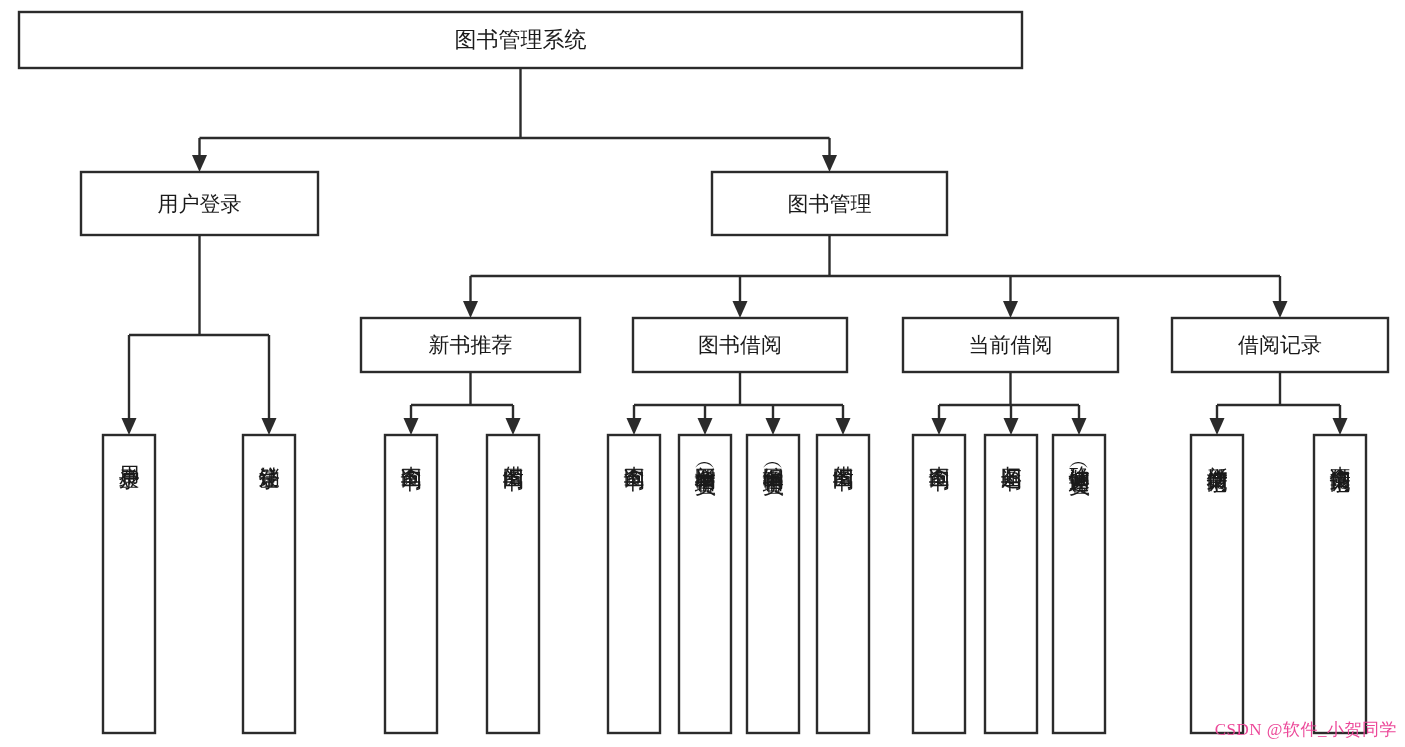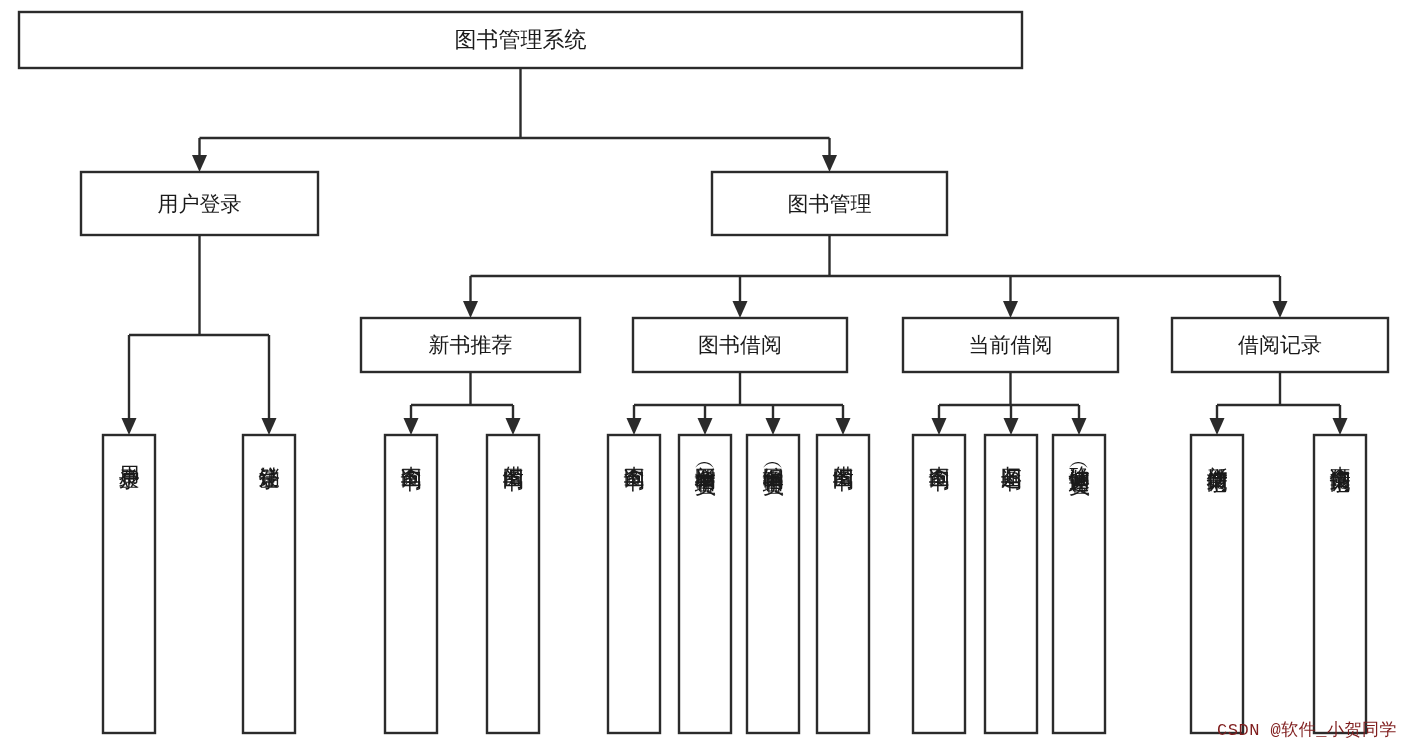--- a/index.html
+++ b/index.html
@@ -76,23 +76,23 @@
     line-height: 1.08;
     color: #1a1a1a;
     letter-spacing: 1.5px;
     white-space: nowrap;
     text-align: center;
   }
   .watermark {
     position: absolute;
     right: 8px;
     bottom: 6px;
-    font-family: Liberation Mono, monospace;
+    font-family: Liberation Serif, serif;
     font-size: 17px;
-    color: #7f1d1d;
+    color: #ec4899;
     letter-spacing: 0.5px;
     user-select: none;
     white-space: nowrap;
   }
 </style>
 </head>
 <body>
 
 <div id="diagram-root">
 

